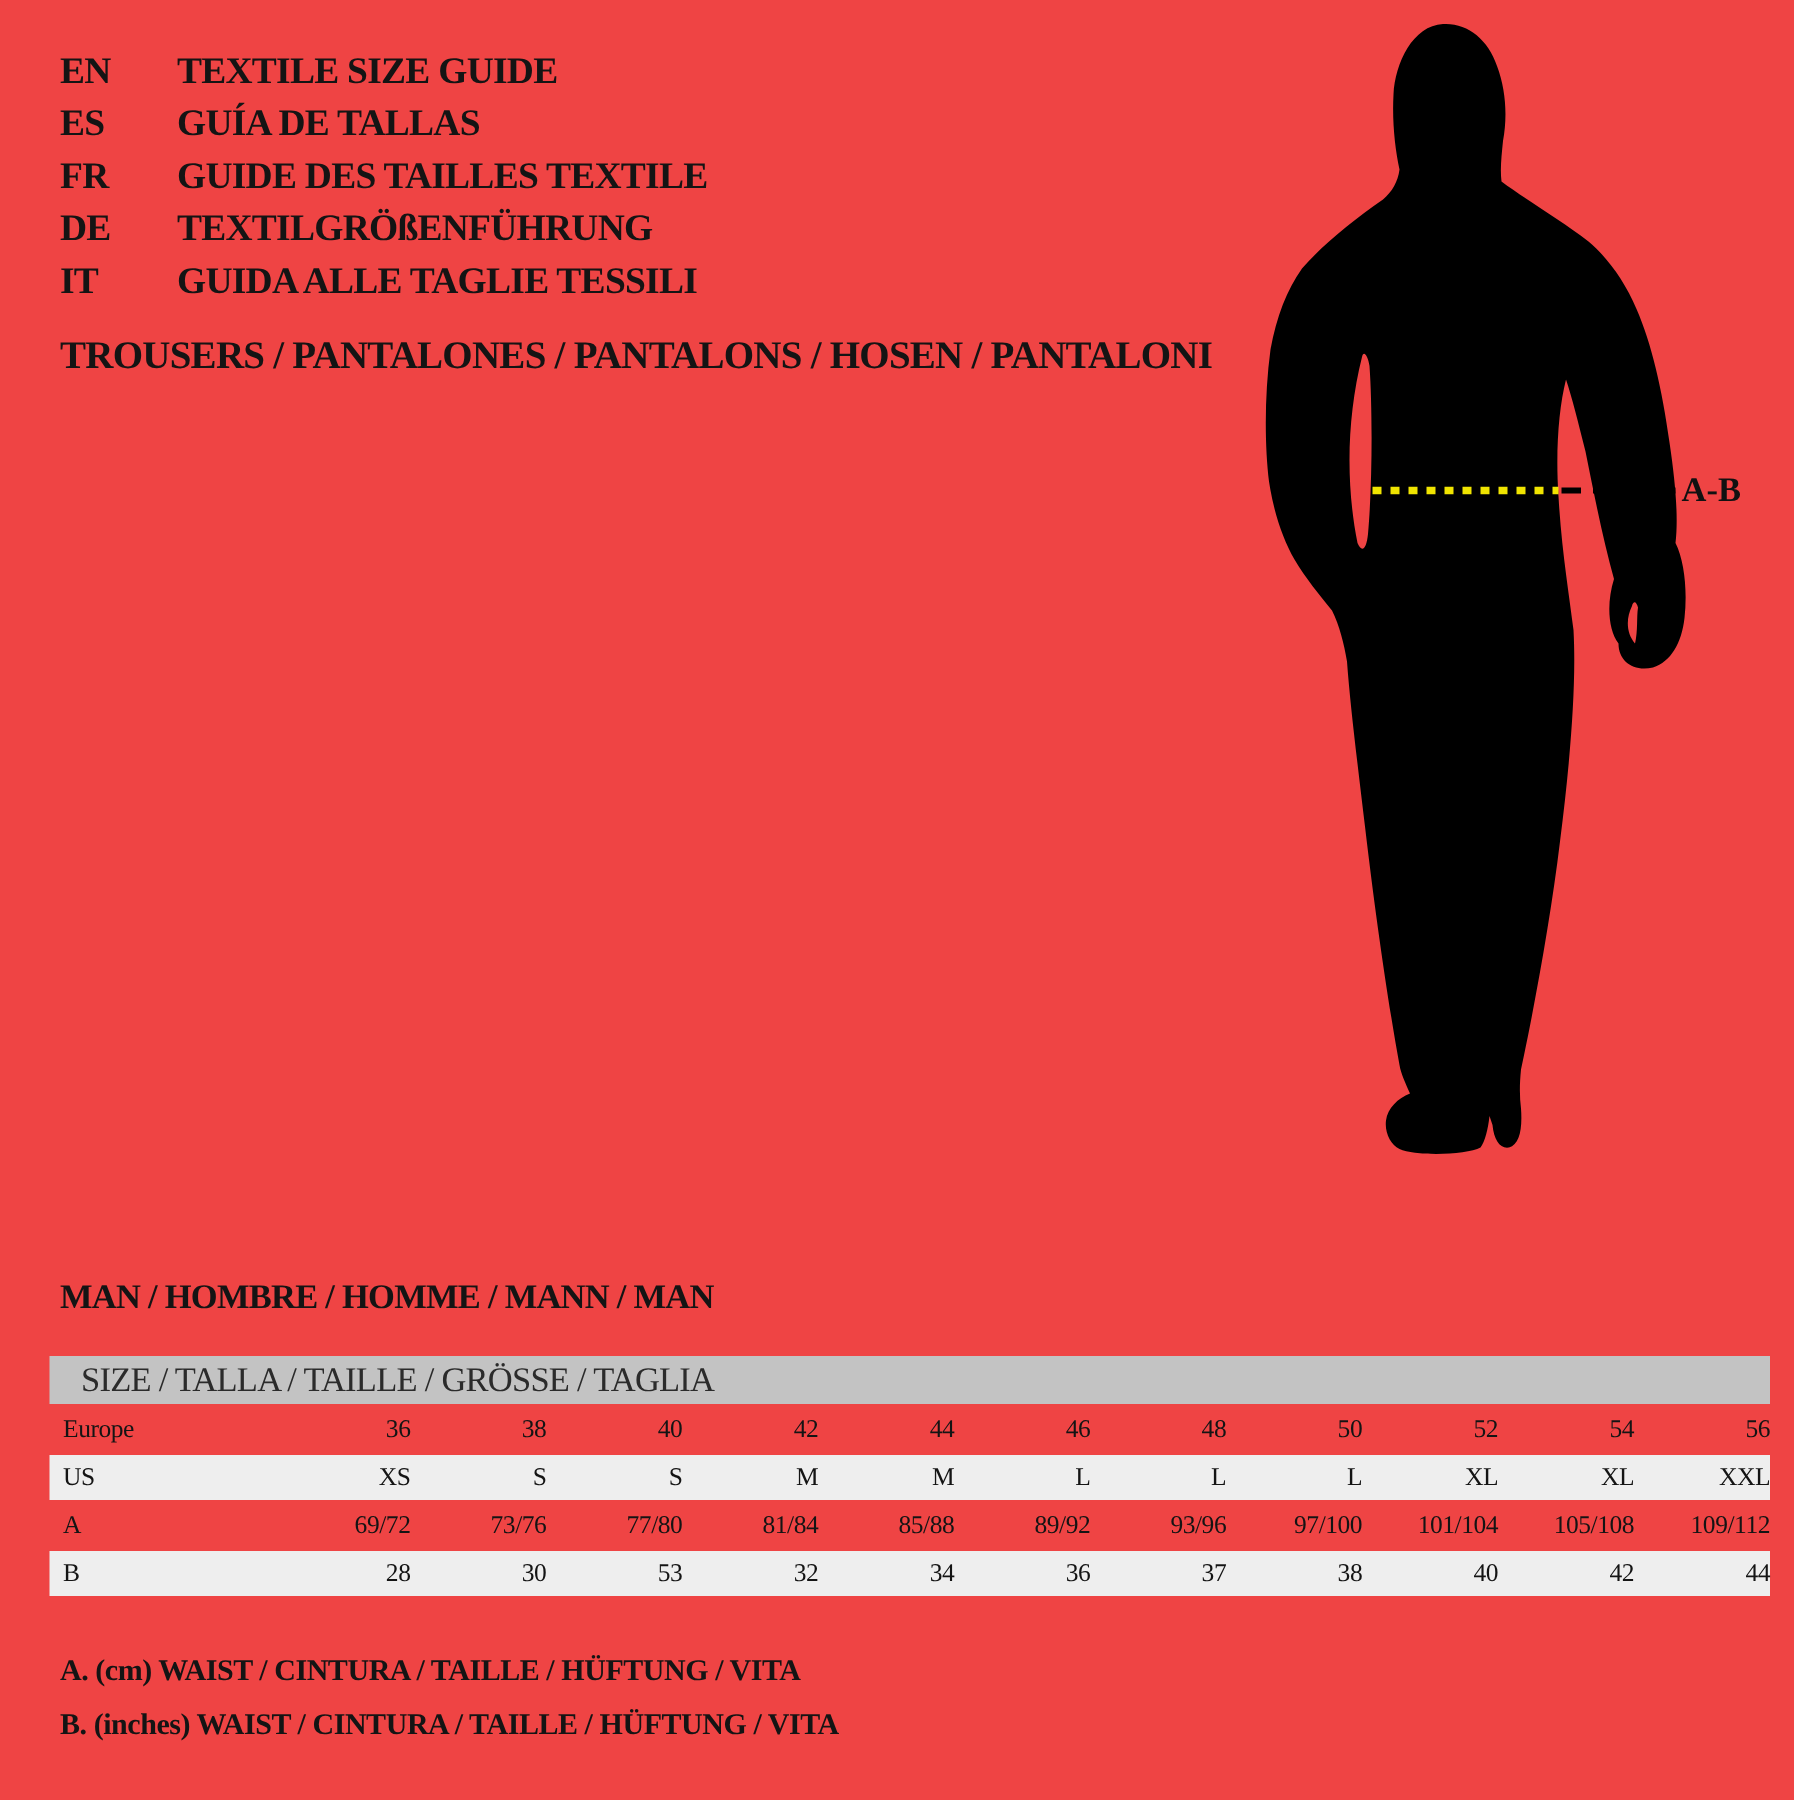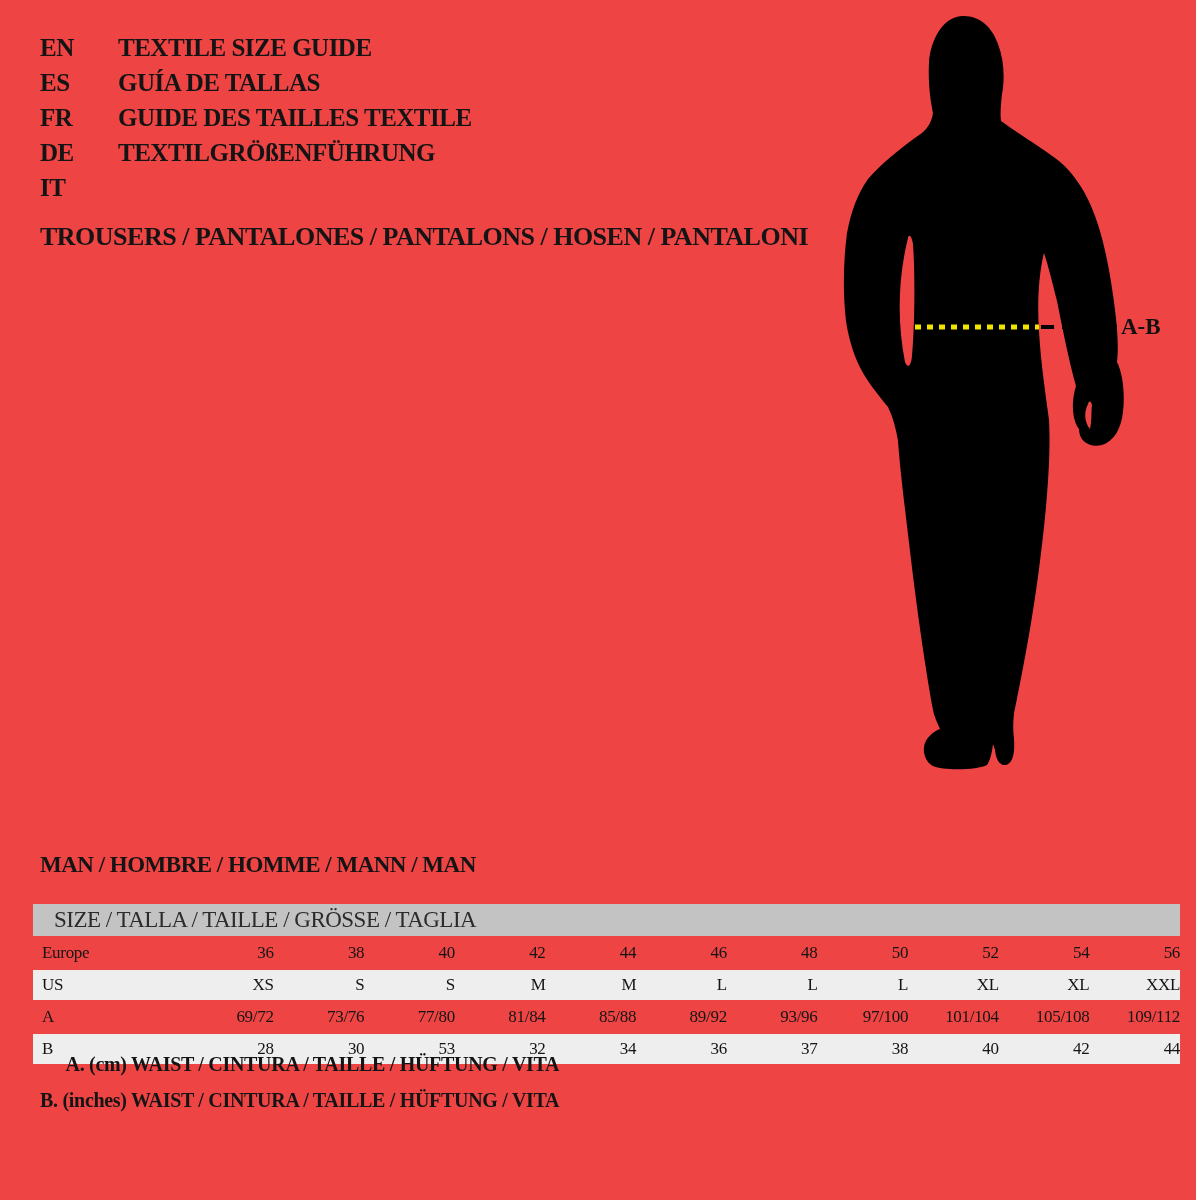--- a/index.html
+++ b/index.html
@@ -57,21 +57,21 @@
   .t-row {
     display: flex; height: 30px; line-height: 30px;
     font-size: 17px; letter-spacing: -0.3px;
     margin-bottom: 2px;
   }
   .t-row.striped { background: #eeeeee; }
   .t-label { width: 150px; padding-left: 9px; box-sizing: border-box; }
   .t-cell { flex: 1; text-align: right; }
 
   
-  .notes { position: absolute; left: 40px; top: 1052px; text-align: right; }
+  .notes { position: absolute; left: 40px; top: 1102px; }
   .note-line {
     font-weight: 700; font-size: 20px; line-height: 24px; letter-spacing: -0.3px;
     white-space: nowrap;
   }
   .note-line + .note-line { margin-top: 12px; }
 </style>
 </head>
 <body>
 
 <div class="page">
@@ -88,20 +88,21 @@
     <div class="lang-row">
       <span class="lang-code">FR</span>
       <span class="lang-label">GUIDE DES TAILLES TEXTILE</span>
     </div>
     <div class="lang-row">
       <span class="lang-code">DE</span>
       <span class="lang-label">TEXTILGRÖßENFÜHRUNG</span>
     </div>
     <div class="lang-row">
       <span class="lang-code">IT</span>
+      <span class="lang-label">GUIDA ALLE TAGLIE TESSILI</span>
     </div>
   </div>
 
   <div class="category-title">TROUSERS / PANTALONES / PANTALONS / HOSEN / PANTALONI</div>
 
   <div class="figure-wrap">
     <svg viewBox="0 0 380 800" xmlns="http://www.w3.org/2000/svg">
       <path fill="#000000" fill-rule="evenodd" d="
         M142,16
         C158,15 172,26 178,44

